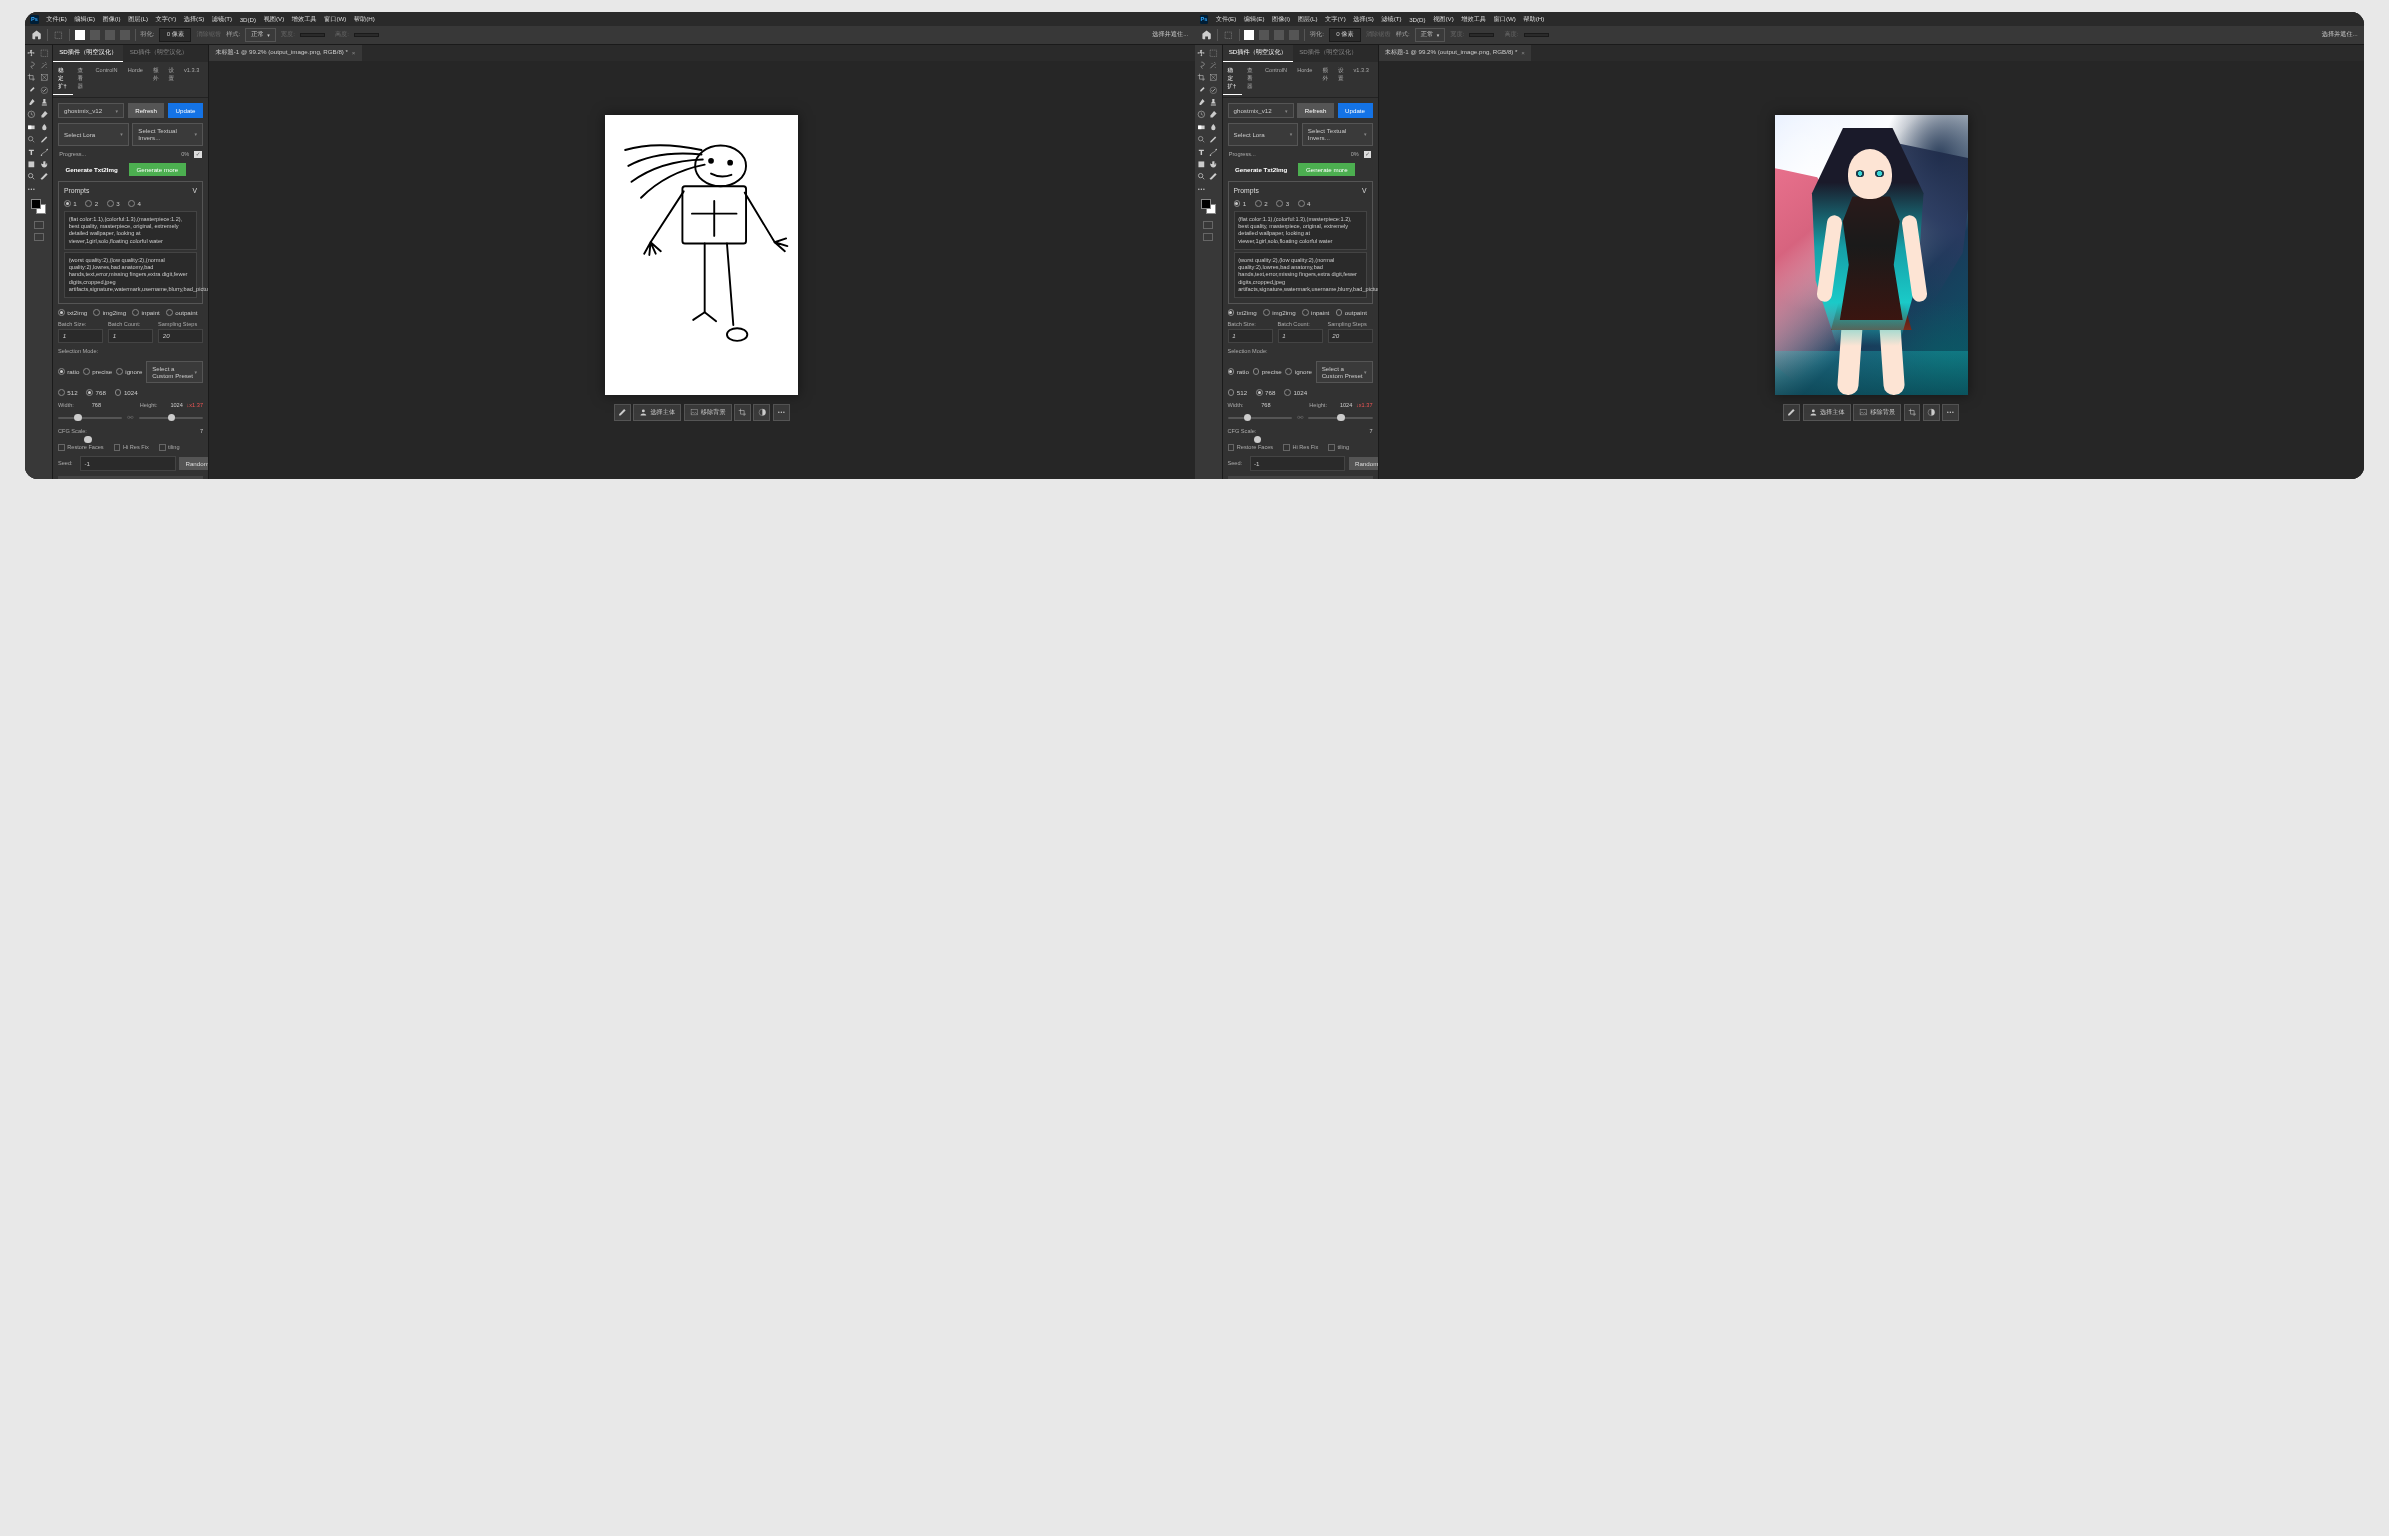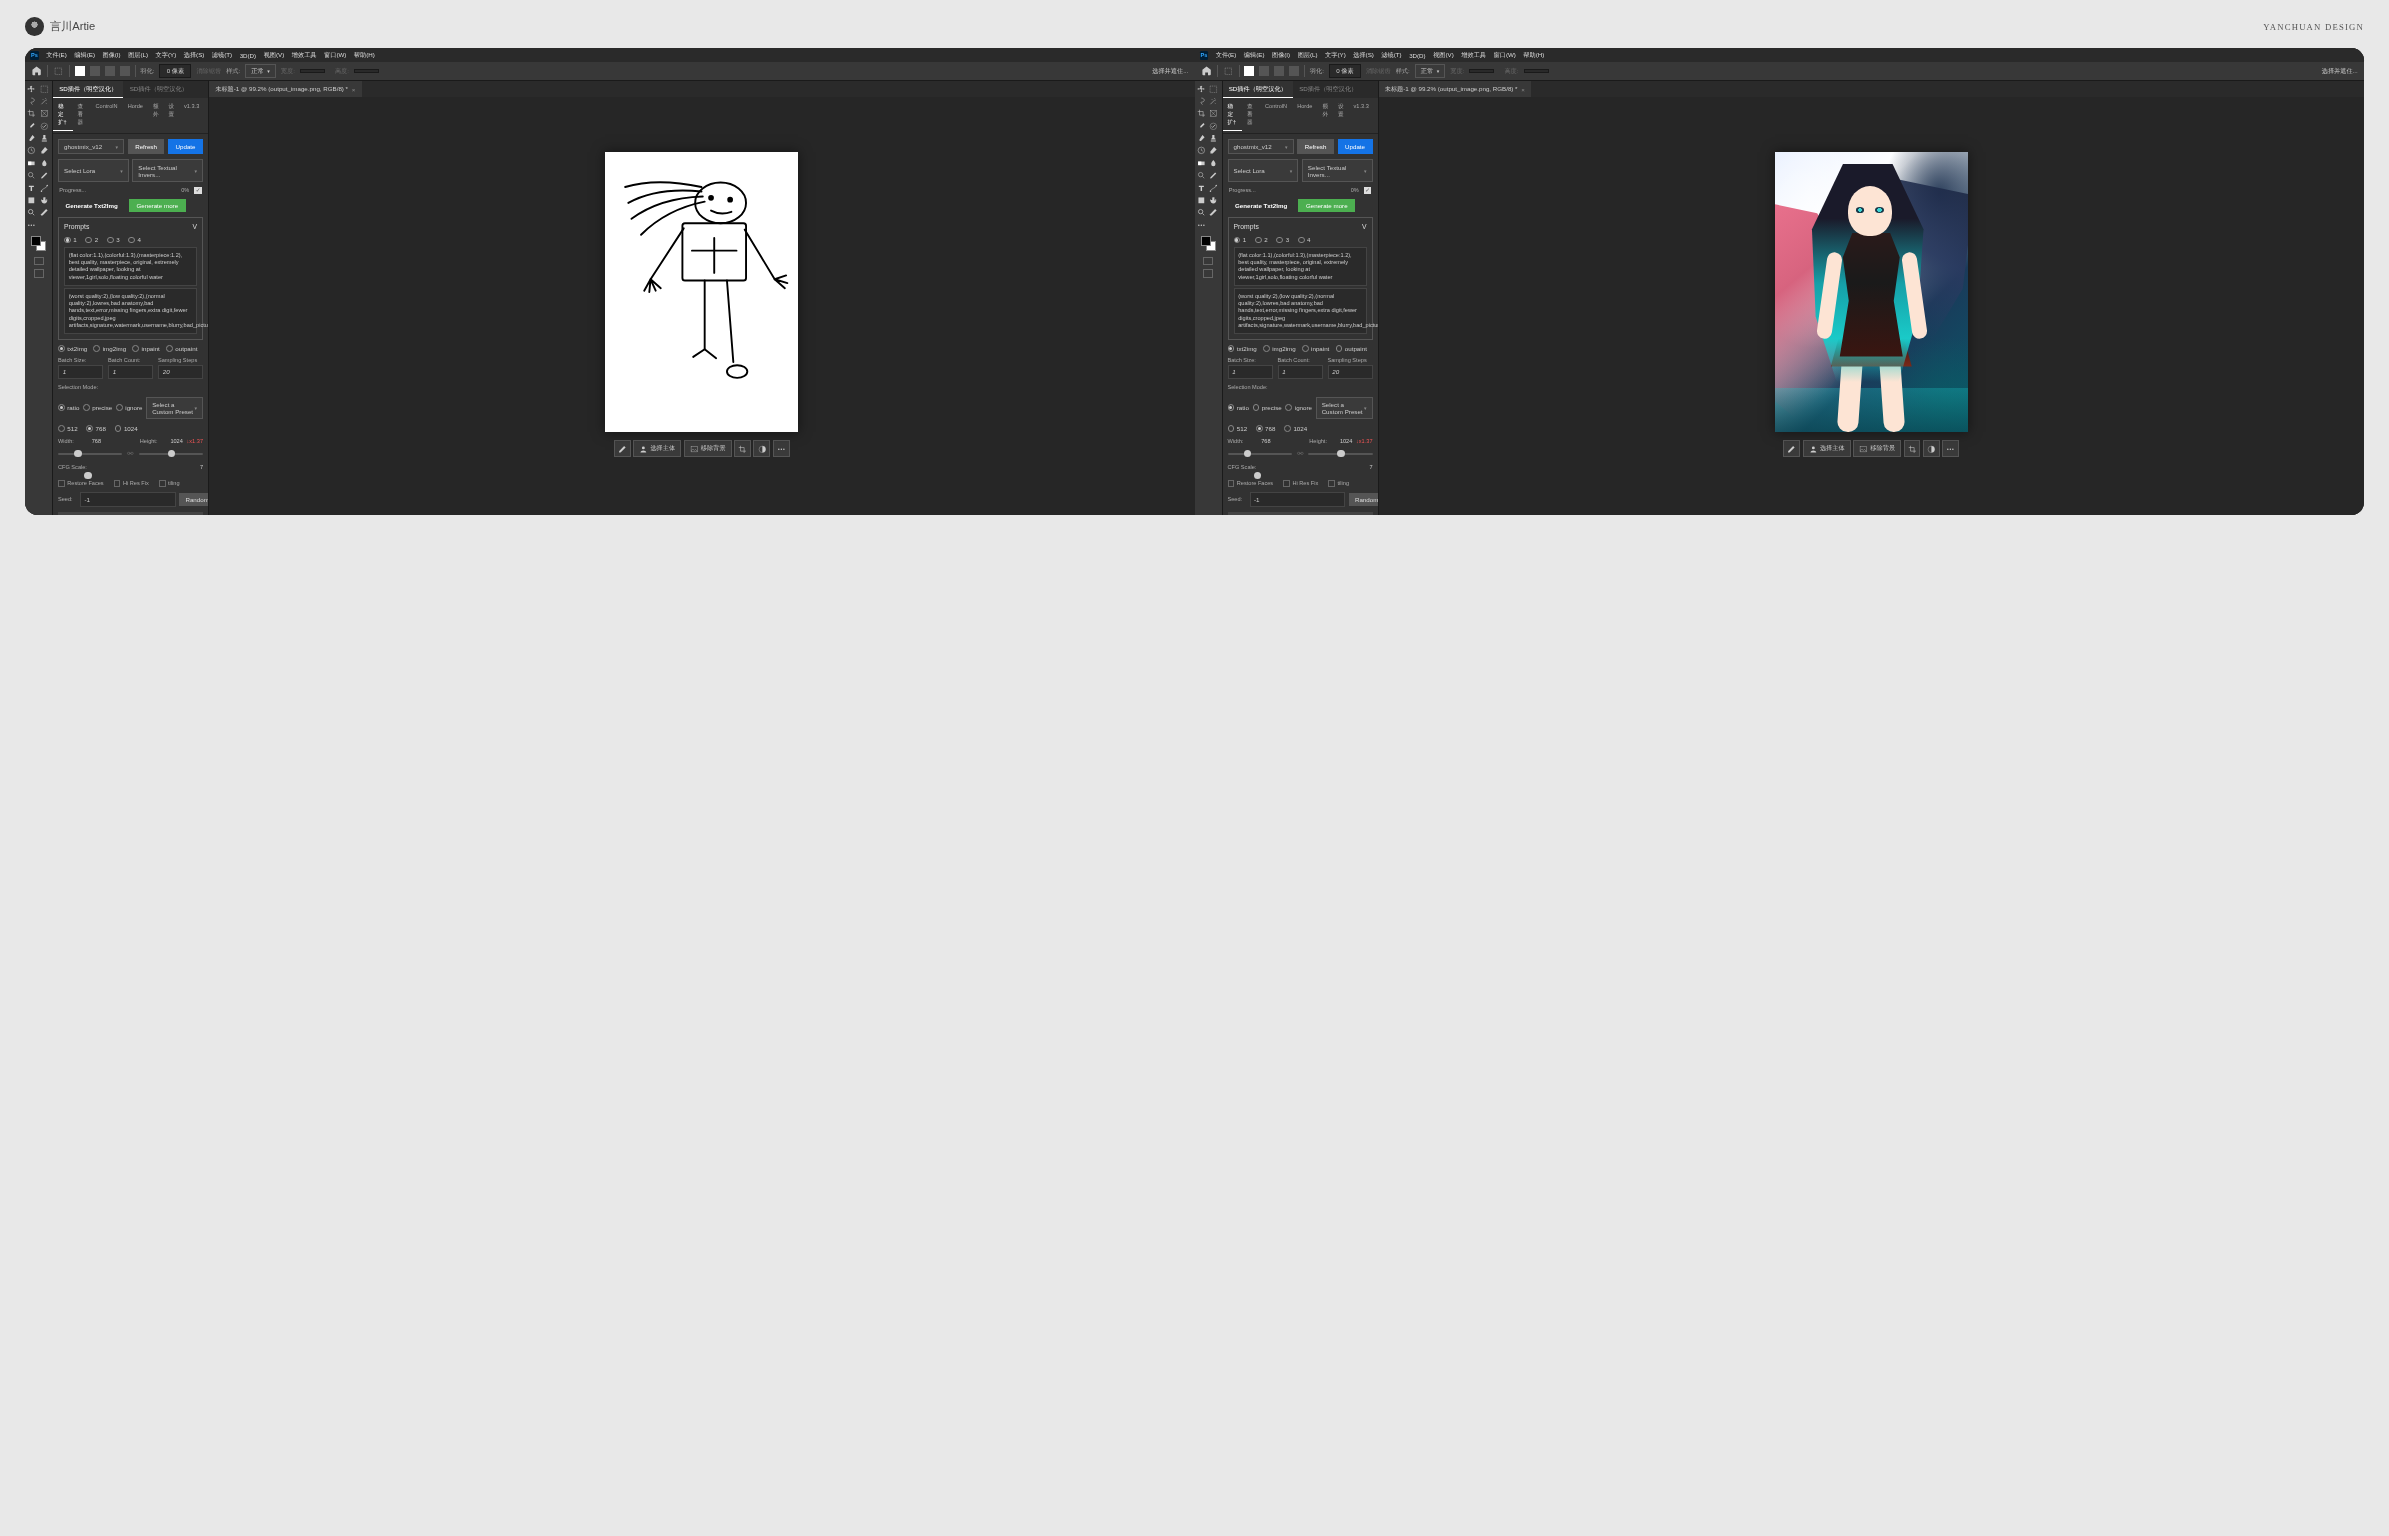--- a/index.html
+++ b/index.html
@@ -111,27 +111,20 @@
 .anime-water{position:absolute;bottom:0;left:0;right:0;height:44px;background:linear-gradient(180deg,rgba(26,200,200,.3),rgba(10,80,90,.7));}
 .canvas-toolbar{display:flex;gap:2.5px;padding:3.7px;justify-content:center;align-items:center;margin-top:5px;}
 .ct-btn{padding:3.1px 5px;background:#3a3a3a;color:#ccc;font-size:6.2px;display:flex;align-items:center;gap:2.5px;cursor:pointer;border:0.6px solid #555;}
 .ct-icon{width:8.7px;height:8.7px;color:#ccc;}
 .stick{stroke:#000;stroke-width:3;fill:none;stroke-linecap:round;}
 </style>
 </head>
 <body>
 
 <div class="outer">
-  <div class="header">
-    <div class="hleft">
-      <div class="avatar"></div>
-      <div class="hname">言川Artie</div>
-    </div>
-    <div class="hright">YANCHUAN DESIGN</div>
-  </div>
 
   <div class="frame">
     <div class="half" id="left">
   <div class="menubar">
     <div class="ps">Ps</div>
     <span>文件(E)</span>
           <span>编辑(E)</span>
           <span>图像(I)</span>
           <span>图层(L)</span>
           <span>文字(Y)</span>

